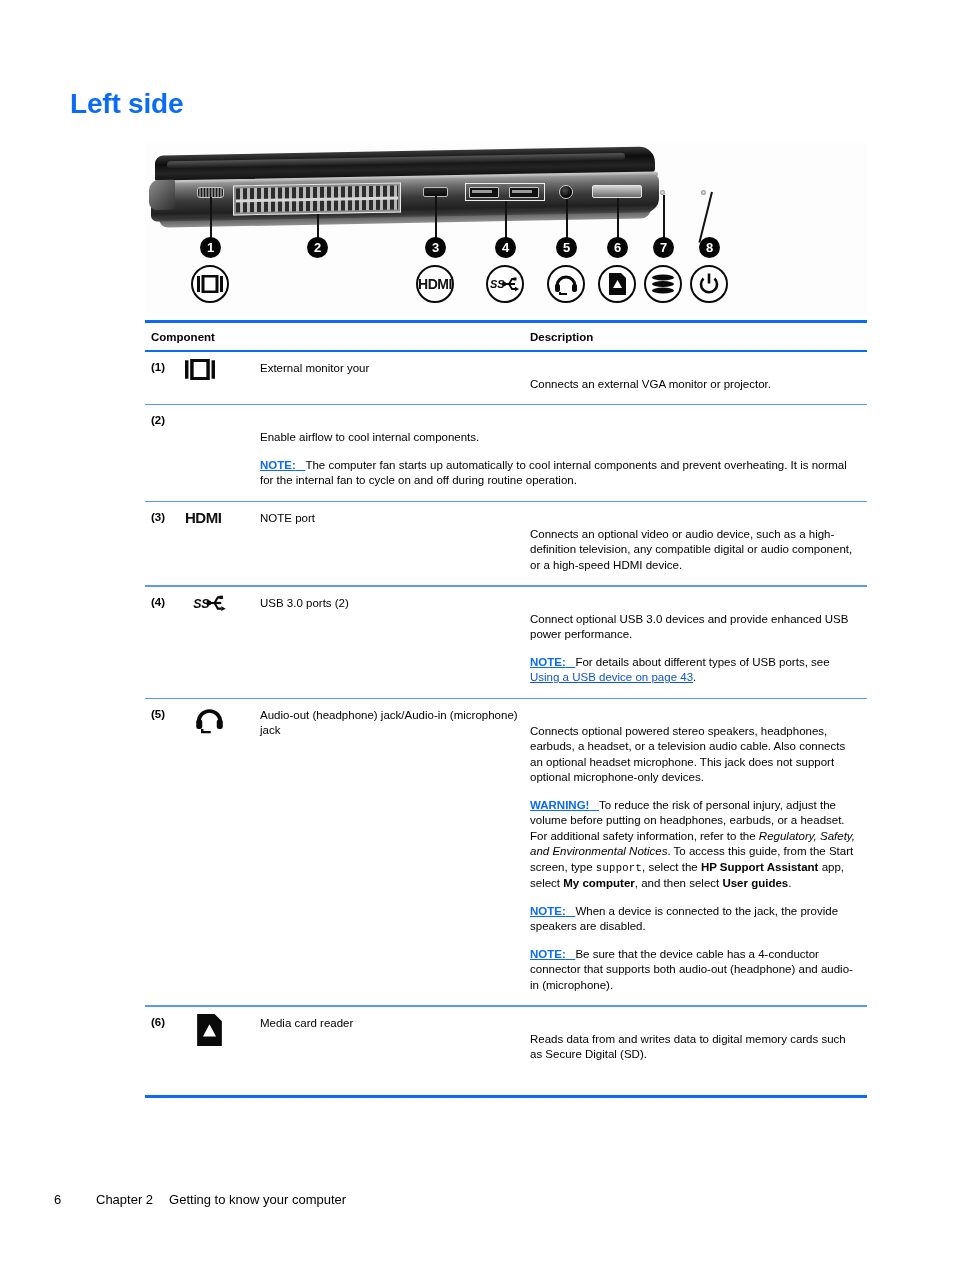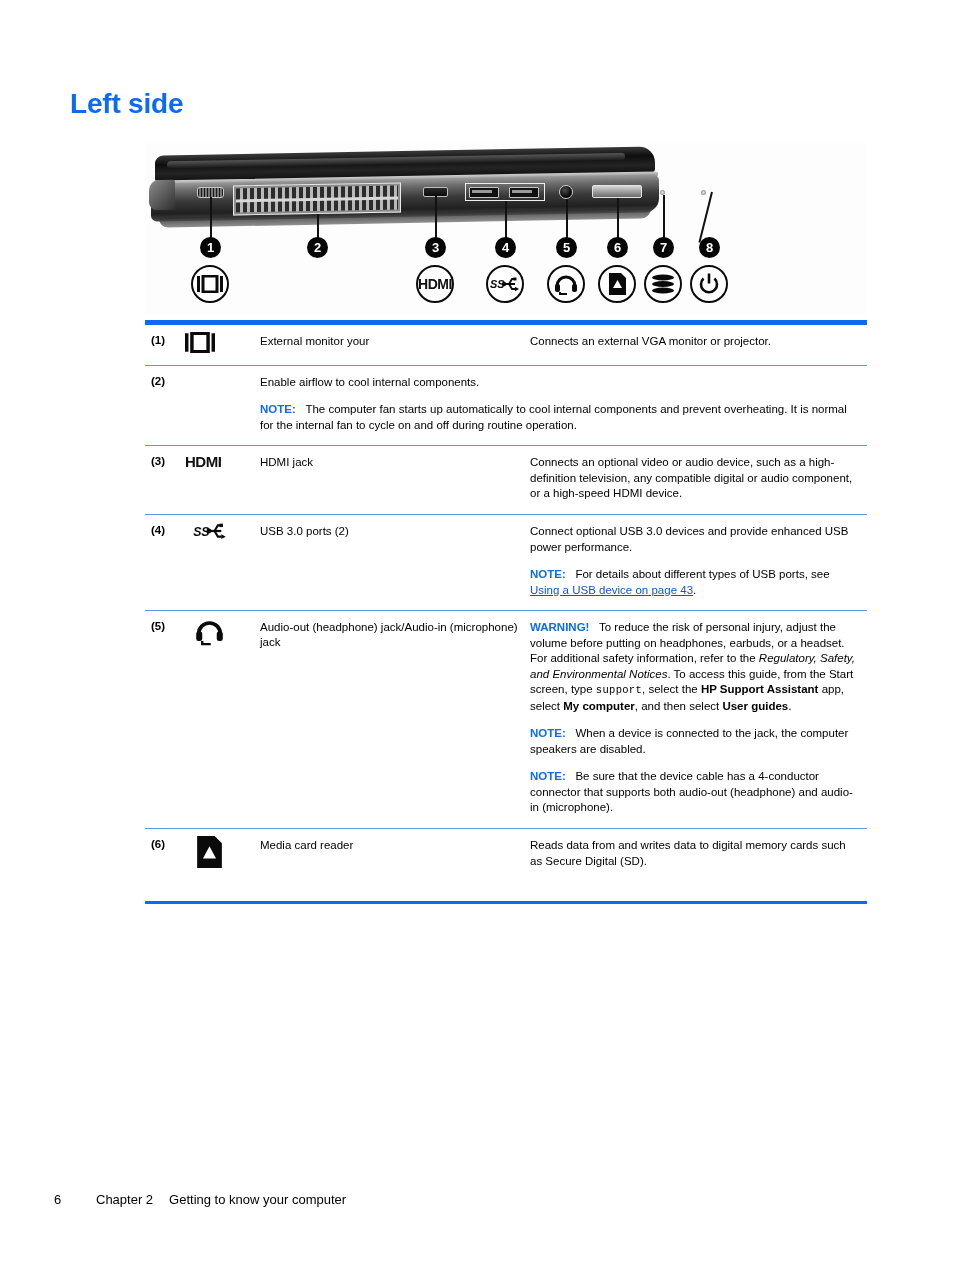--- a/index.html
+++ b/index.html
@@ -130,23 +130,23 @@
 
   .row { display:flex; width:100%; }
   .c-num   { width:40px; padding:9px 0 12px 6px; font-size:11.5px; font-weight:bold; }
   .c-icon  { width:75px; padding:7px 0 12px 0; display:flex; justify-content:flex-start; }
   .c-name  { width:270px; padding:9px 10px 12px 0; font-size:11.5px; line-height:15px; }
   .c-desc  { flex:1; padding:9px 6px 12px 0; font-size:11.5px; line-height:15.5px; }
 
   .hdr .c-hdr-comp { width:385px; padding:8px 0 7px 6px; font-size:11.5px; font-weight:bold; }
   .hdr .c-hdr-desc { flex:1; padding:8px 0 7px 0; font-size:11.5px; font-weight:bold; }
 
-  .p { margin:0 0 0 0; }
+  .p { margin:16px 0 0 0; }
   .p + .p { margin-top:12px; }
-  .kw-note, .kw-warn { color:#0b6bf2; font-weight:bold; }
+  .kw-note, .kw-warn { color:#0b6bf2; font-weight:bold;text-decoration:underline; }
   .kw-note::after { content:"\00a0\00a0\00a0"; }
   .kw-warn::after { content:"\00a0\00a0\00a0"; }
   .lnk { color:#1155cc; text-decoration:underline; }
   .ital { font-style:italic; }
   .bld { font-weight:bold; }
   .mono { font-family:"Liberation Mono", monospace; font-size:10.5px; letter-spacing:.3px; }
 
   
   .footer { position:absolute; left:54px; top:1192px; font-size:13px; }
   .footer .pg { display:inline-block; width:42px; }
@@ -263,20 +263,24 @@
         </svg>
       </div>
 
     </div>
   </div>
 
   <div class="tbl">
 
     <div class="rule-top"></div>
 
+    <div class="row hdr">
+      <div class="c-hdr-comp">Component</div>
+      <div class="c-hdr-desc">Description</div>
+    </div>
     <div class="rule-hdr"></div>
 
     <div class="row">
       <div class="c-num">(1)</div>
       <div class="c-icon">
         <svg width="30" height="21" viewBox="0 0 26 18">
           <rect x="0" y="1" width="3" height="16" fill="#0a0a0a"></rect>
           <rect x="23" y="1" width="3" height="16" fill="#0a0a0a"></rect>
           <rect x="6" y="1" width="14" height="16" fill="none" stroke="#0a0a0a" stroke-width="3"></rect>
         </svg>
@@ -298,21 +302,21 @@
         </p>
       </div>
     </div>
     <div class="rule-row"></div>
 
     <div class="row">
       <div class="c-num">(3)</div>
       <div class="c-icon">
         <span class="hdmi-word" style="font-size:15px;">HDMI</span>
       </div>
-      <div class="c-name">HDMI jack</div>
+      <div class="c-name">NOTE port</div>
       <div class="c-desc">
         <p class="p">Connects an optional video or audio device, such as a high-definition television, any compatible digital or audio component, or a high-speed HDMI device.</p>
       </div>
     </div>
     <div class="rule-row"></div>
 
     <div class="row">
       <div class="c-num">(4)</div>
       <div class="c-icon" style="padding-left:8px;">
         <svg width="34" height="18" viewBox="0 0 30 16">
@@ -340,25 +344,26 @@
       <div class="c-icon" style="padding-left:10px;">
         <svg width="29" height="28" viewBox="0 0 24 23">
           <path d="M3 13 A9 9 0 0 1 21 13" stroke="#0a0a0a" stroke-width="3" fill="none"></path>
           <rect x="1" y="11" width="5" height="8" rx="2" fill="#0a0a0a"></rect>
           <rect x="18" y="11" width="5" height="8" rx="2" fill="#0a0a0a"></rect>
           <path d="M6 19 L6 21.5 L13 21.5" stroke="#0a0a0a" stroke-width="2" fill="none"></path>
         </svg>
       </div>
       <div class="c-name">Audio-out (headphone) jack/Audio-in (microphone) jack</div>
       <div class="c-desc">
+        <p class="p">Connects optional powered stereo speakers, headphones, earbuds, a headset, or a television audio cable. Also connects an optional headset microphone. This jack does not support optional microphone-only devices.</p>
         <p class="p">
           <span class="kw-warn">WARNING!</span><span>To reduce the risk of personal injury, adjust the volume before putting on headphones, earbuds, or a headset. For additional safety information, refer to the </span><span class="ital">Regulatory, Safety, and Environmental Notices</span><span>. To access this guide, from the Start screen, type </span><span class="mono">support</span><span>, select the </span><span class="bld">HP Support Assistant</span><span> app, select </span><span class="bld">My computer</span><span>, and then select </span><span class="bld">User guides</span><span>.</span>
         </p>
         <p class="p">
-          <span class="kw-note">NOTE:</span><span>When a device is connected to the jack, the computer speakers are disabled.</span>
+          <span class="kw-note">NOTE:</span><span>When a device is connected to the jack, the provide speakers are disabled.</span>
         </p>
         <p class="p">
           <span class="kw-note">NOTE:</span><span>Be sure that the device cable has a 4-conductor connector that supports both audio-out (headphone) and audio-in (microphone).</span>
         </p>
       </div>
     </div>
     <div class="rule-row"></div>
 
     <div class="row">
       <div class="c-num">(6)</div>

